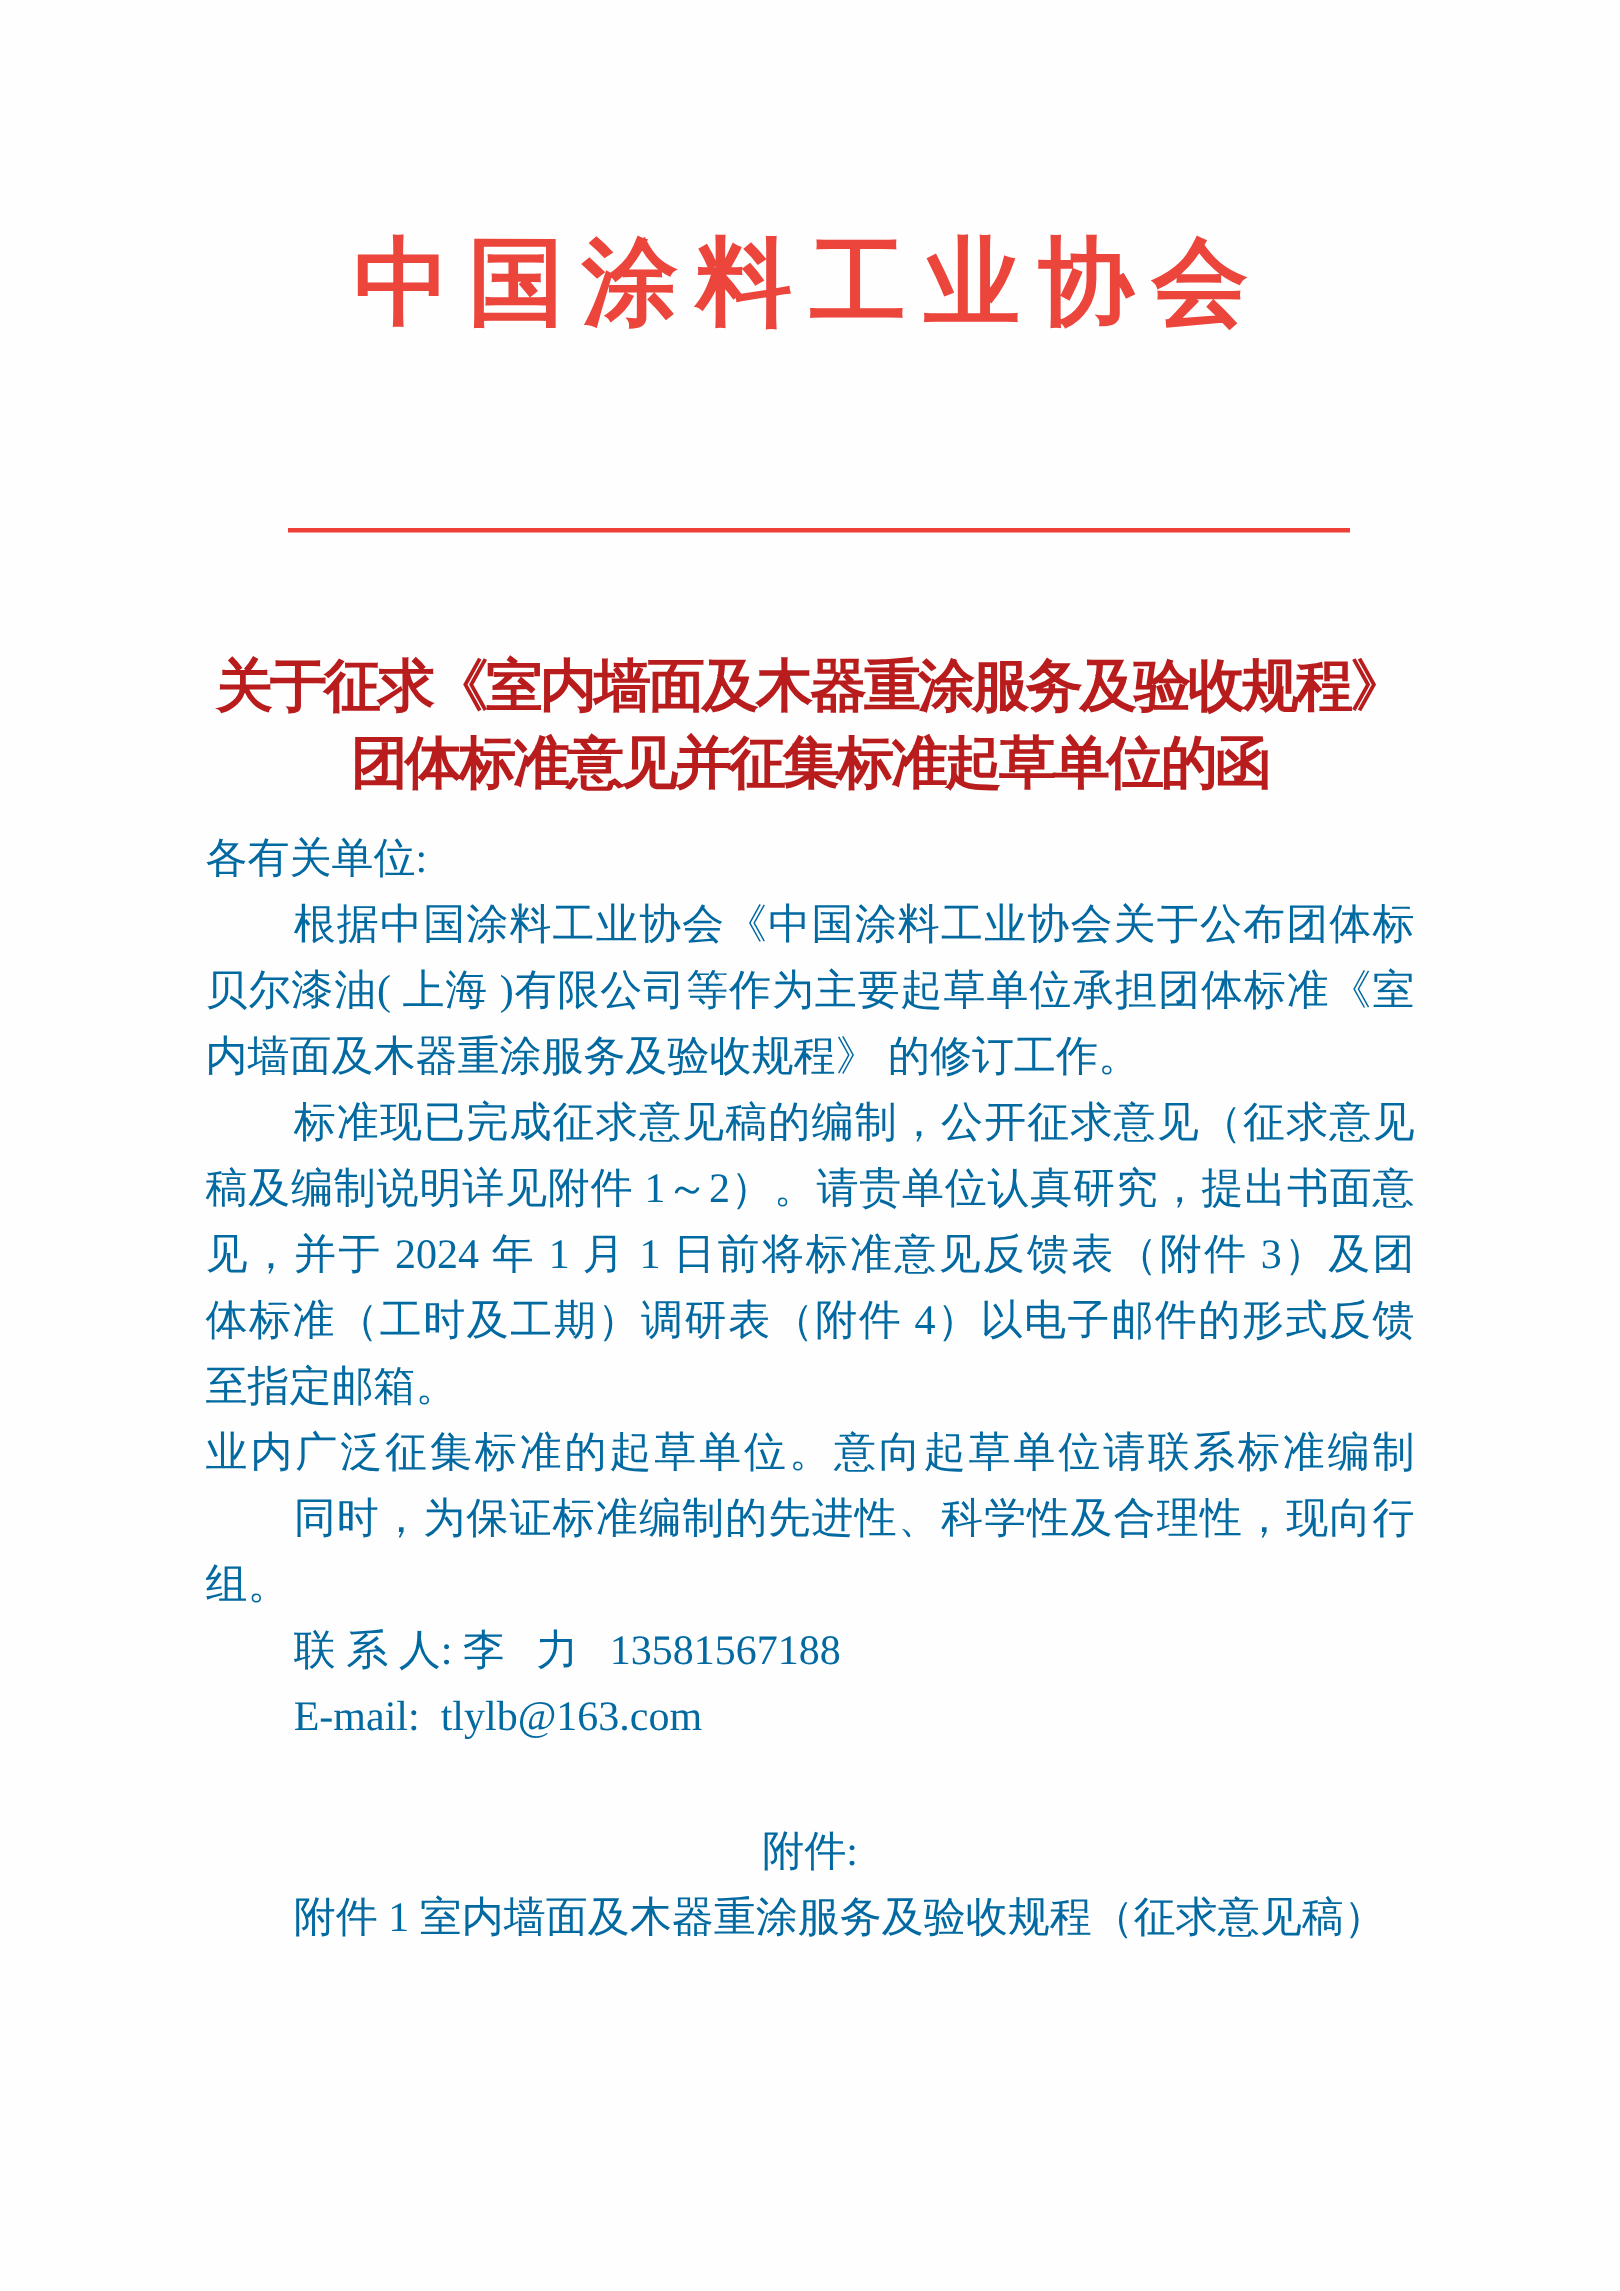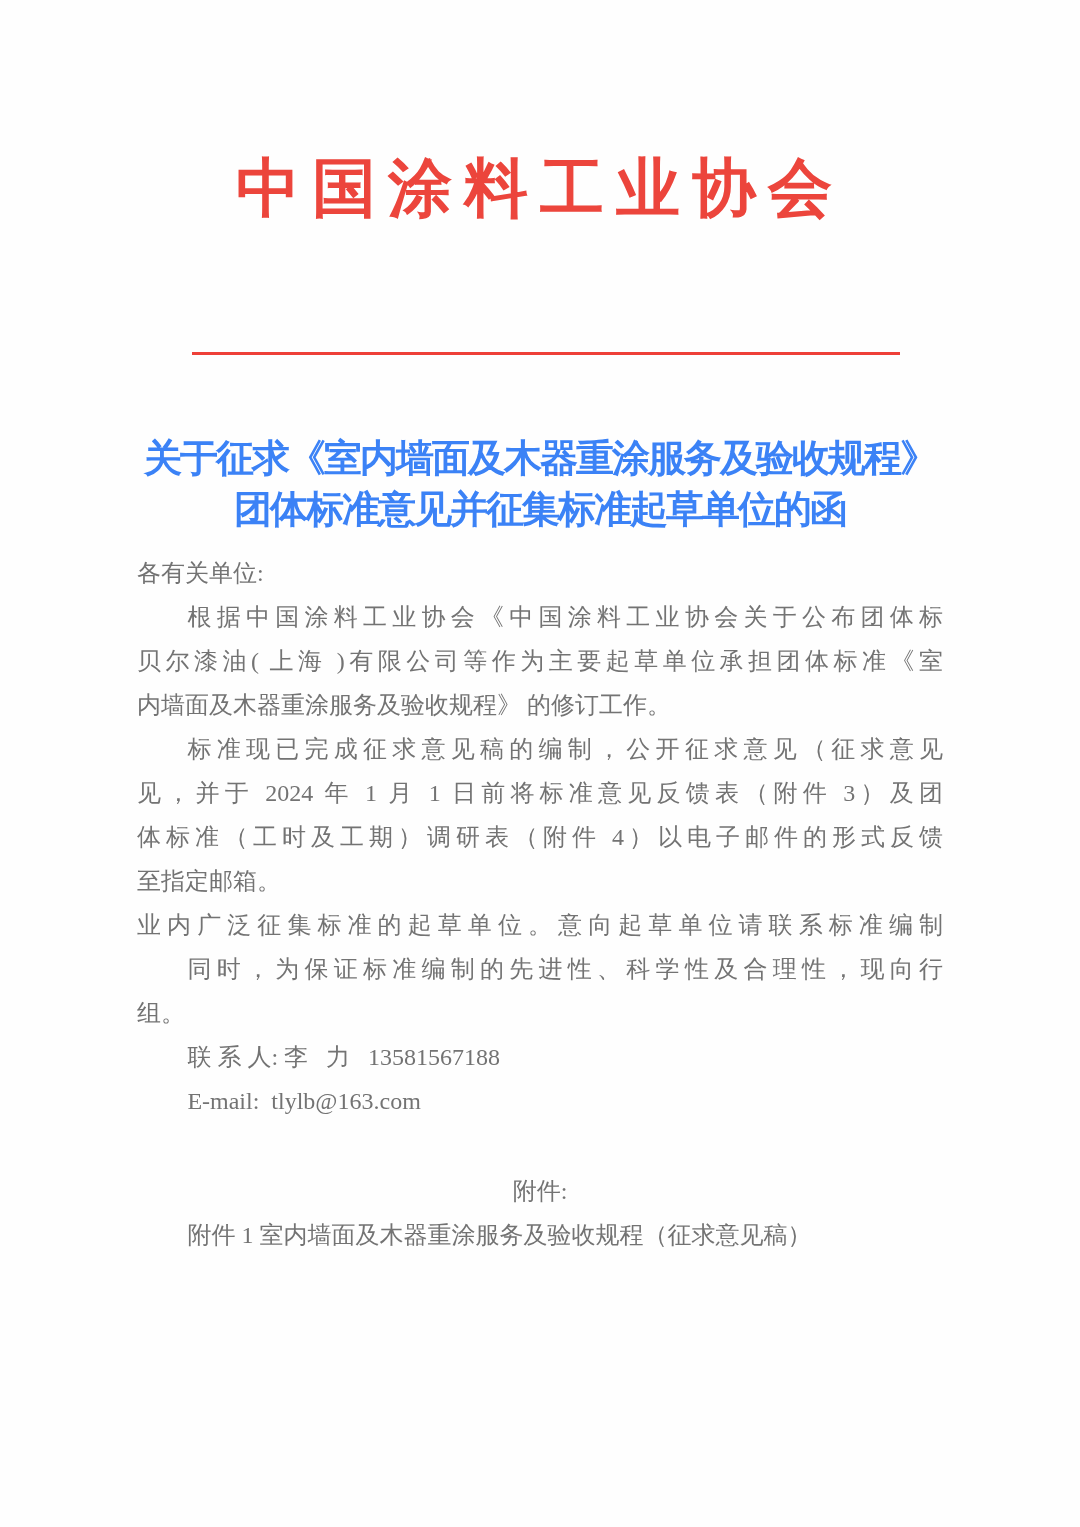--- a/index.html
+++ b/index.html
@@ -36,30 +36,30 @@
   .doc-title {
     position: absolute;
     top: 433px;
     left: 0;
     width: 100%;
     text-align: center;
     font-size: 38px;
     line-height: 51px;
     font-weight: 700;
     letter-spacing: -2px;
-    color: #3b82f6;
+    color: #b91c1c;
   }
   .doc-body {
     position: absolute;
     top: 551px;
     left: 137px;
     width: 806px;
-    font-size: 24px;
+    font-size: 28px;
     line-height: 44px;
-    color: #737373;
+    color: #0369a1;
   }
   .line { height: 44px; overflow: visible; }
   .fill {
     text-align: justify;
     text-align-last: justify;
     -moz-text-align-last: justify;
   }
   .indent { text-indent: 2.1em; }
   .indent2 { padding-left: 2.1em; }
   .pre { white-space: pre; }
@@ -81,20 +81,21 @@
 
   <div class="doc-body">
 
     <div class="line">各有关单位:</div>
 
     <div>
         <div class="line fill indent">根据中国涂料工业协会《中国涂料工业协会关于公布团体标</div>
         <div class="line fill">贝尔漆油( 上海 )有限公司等作为主要起草单位承担团体标准《室</div>
         <div class="line">内墙面及木器重涂服务及验收规程》 的修订工作。</div>
         <div class="line fill indent">标准现已完成征求意见稿的编制，公开征求意见（征求意见</div>
+        <div class="line fill">稿及编制说明详见附件 1～2）。请贵单位认真研究，提出书面意</div>
         <div class="line fill">见，并于 2024 年 1 月 1 日前将标准意见反馈表（附件 3）及团</div>
         <div class="line fill">体标准（工时及工期）调研表（附件 4）以电子邮件的形式反馈</div>
         <div class="line">至指定邮箱。</div>
         <div class="line fill">业内广泛征集标准的起草单位。意向起草单位请联系标准编制</div>
         <div class="line fill indent">同时，为保证标准编制的先进性、科学性及合理性，现向行</div>
         <div class="line">组。</div>
       </div>
 
     <div class="line pre indent2">联 系 人: 李   力   13581567188</div>
 

